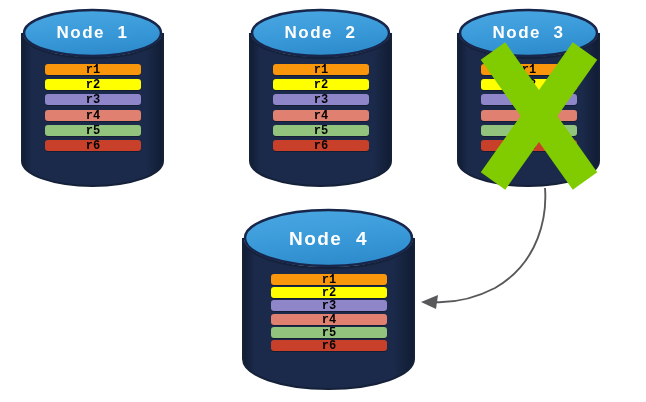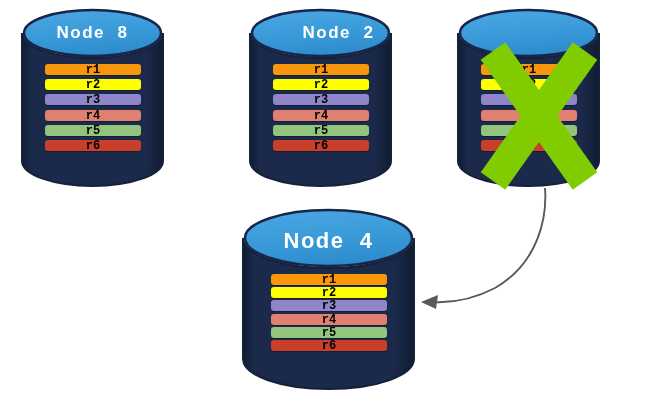--- a/index.html
+++ b/index.html
@@ -80,21 +80,21 @@
           </linearGradient>
           <linearGradient id="topg0" x1="0" y1="0" x2="0.3" y2="1">
             <stop offset="0%" stop-color="#4aa8e2"></stop>
             <stop offset="60%" stop-color="#3a9ad9"></stop>
             <stop offset="100%" stop-color="#2f8dcd"></stop>
           </linearGradient>
         </defs>
         <path d="M 0,25 L 0,153 A 70.5,25 0 0 0 141,153 L 141,25 A 70.5,25 0 0 1 0,25 Z" fill="url(#bodyg0)" stroke="#152139" stroke-width="2"></path>
         <ellipse cx="70.5" cy="25" rx="68.5" ry="23" fill="url(#topg0)" stroke="#17264a" stroke-width="2.5"></ellipse>
       </svg>
-      <div class="node-label" style="top: 15px; font-size: 17px;">Node  8</div>
+      <div class="node-label" style="top: 15px; font-size: 17px;">Node  1</div>
       <div class="rows">
         <div class="row" style="background: rgb(249, 150, 11); left: 23px; top: 56px; width: 96px; height: 11px;">
           <span class="row-label" style="font-size: 12px;">r1</span>
         </div>
         <div class="row" style="background: rgb(255, 255, 0); left: 23px; top: 71px; width: 96px; height: 11px;">
           <span class="row-label" style="font-size: 12px;">r2</span>
         </div>
         <div class="row" style="background: rgb(142, 134, 200); left: 23px; top: 86px; width: 96px; height: 11px;">
           <span class="row-label" style="font-size: 12px;">r3</span>
         </div>
@@ -102,21 +102,21 @@
           <span class="row-label" style="font-size: 12px;">r4</span>
         </div>
         <div class="row" style="background: rgb(147, 196, 125); left: 23px; top: 117px; width: 96px; height: 11px;">
           <span class="row-label" style="font-size: 12px;">r5</span>
         </div>
         <div class="row" style="background: rgb(201, 64, 42); left: 23px; top: 132px; width: 96px; height: 11px;">
           <span class="row-label" style="font-size: 12px;">r6</span>
         </div>
       </div>
     </div>
-    <div class="node" style="left: 250px; top: 8px; width: 141px; height: 178px; padding-left: 36px;">
+    <div class="node" style="left: 250px; top: 8px; width: 141px; height: 178px;">
       <svg width="141" height="178">
         <defs>
           <linearGradient id="bodyg1" x1="0" y1="0" x2="1" y2="0">
             <stop offset="0%" stop-color="#101c33"></stop>
             <stop offset="7%" stop-color="#1b2a4a"></stop>
             <stop offset="88%" stop-color="#1b2a4a"></stop>
             <stop offset="100%" stop-color="#101c33"></stop>
           </linearGradient>
           <linearGradient id="topg1" x1="0" y1="0" x2="0.3" y2="1">
             <stop offset="0%" stop-color="#4aa8e2"></stop>
@@ -160,20 +160,21 @@
           </linearGradient>
           <linearGradient id="topg2" x1="0" y1="0" x2="0.3" y2="1">
             <stop offset="0%" stop-color="#4aa8e2"></stop>
             <stop offset="60%" stop-color="#3a9ad9"></stop>
             <stop offset="100%" stop-color="#2f8dcd"></stop>
           </linearGradient>
         </defs>
         <path d="M 0,25 L 0,153 A 70.5,25 0 0 0 141,153 L 141,25 A 70.5,25 0 0 1 0,25 Z" fill="url(#bodyg2)" stroke="#152139" stroke-width="2"></path>
         <ellipse cx="70.5" cy="25" rx="68.5" ry="23" fill="url(#topg2)" stroke="#17264a" stroke-width="2.5"></ellipse>
       </svg>
+      <div class="node-label" style="top: 15px; font-size: 17px;">Node  3</div>
       <div class="rows">
         <div class="row" style="background: rgb(249, 150, 11); left: 23px; top: 56px; width: 96px; height: 11px;">
           <span class="row-label" style="font-size: 12px;">r1</span>
         </div>
         <div class="row" style="background: rgb(255, 255, 0); left: 23px; top: 71px; width: 96px; height: 11px;">
           <span class="row-label" style="font-size: 12px;">r2</span>
         </div>
         <div class="row" style="background: rgb(142, 134, 200); left: 23px; top: 86px; width: 96px; height: 11px;">
           <span class="row-label" style="font-size: 12px;">r3</span>
         </div>
@@ -203,21 +204,21 @@
           </linearGradient>
           <linearGradient id="topg3" x1="0" y1="0" x2="0.3" y2="1">
             <stop offset="0%" stop-color="#4aa8e2"></stop>
             <stop offset="60%" stop-color="#3a9ad9"></stop>
             <stop offset="100%" stop-color="#2f8dcd"></stop>
           </linearGradient>
         </defs>
         <path d="M 0,30 L 0,151 A 85.5,30 0 0 0 171,151 L 171,30 A 85.5,30 0 0 1 0,30 Z" fill="url(#bodyg3)" stroke="#152139" stroke-width="2"></path>
         <ellipse cx="85.5" cy="30" rx="83.5" ry="28" fill="url(#topg3)" stroke="#17264a" stroke-width="2.5"></ellipse>
       </svg>
-      <div class="node-label" style="top: 20px; font-size: 22px;">Node  4</div>
+      <div class="node-label" style="top: 20px; font-size: 19px;">Node  4</div>
       <div class="rows">
         <div class="row" style="background: rgb(249, 150, 11); left: 28px; top: 66px; width: 116px; height: 11px;">
           <span class="row-label" style="font-size: 12px;">r1</span>
         </div>
         <div class="row" style="background: rgb(255, 255, 0); left: 28px; top: 79px; width: 116px; height: 11px;">
           <span class="row-label" style="font-size: 12px;">r2</span>
         </div>
         <div class="row" style="background: rgb(142, 134, 200); left: 28px; top: 92px; width: 116px; height: 11px;">
           <span class="row-label" style="font-size: 12px;">r3</span>
         </div>

